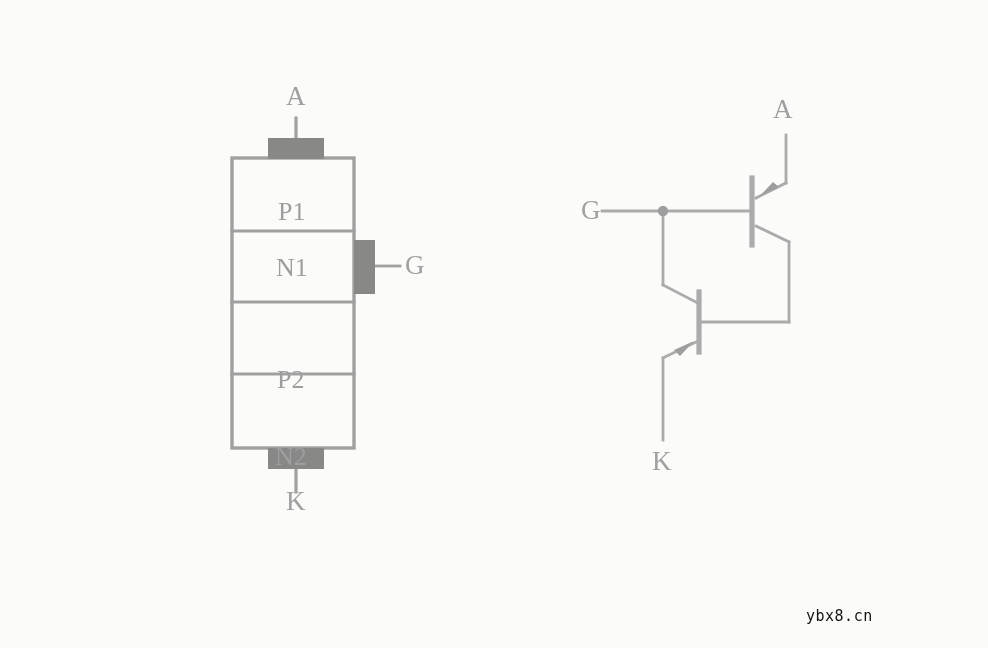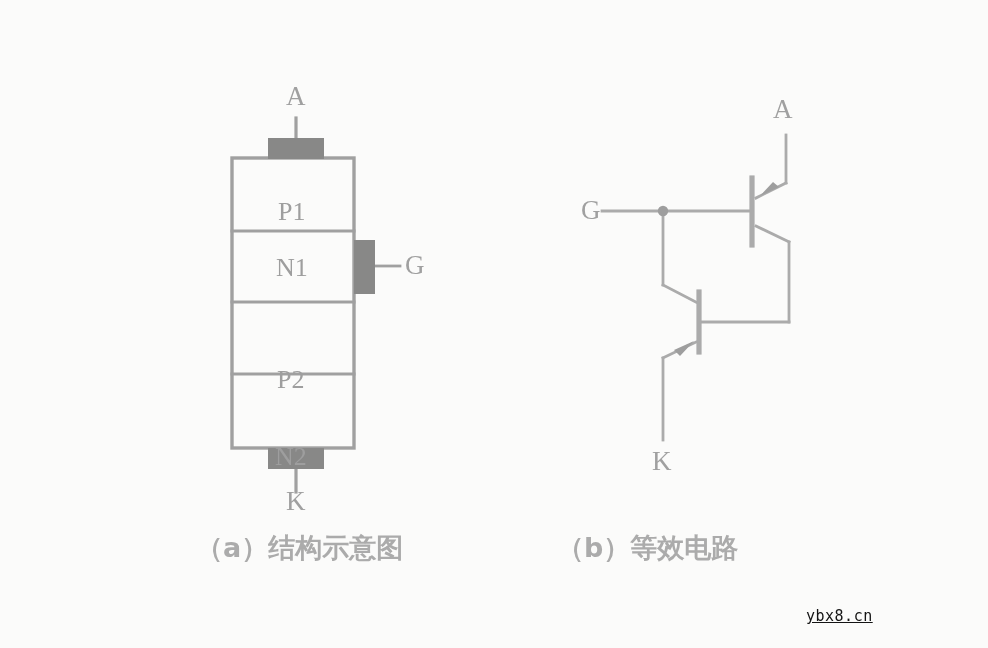--- a/index.html
+++ b/index.html
@@ -131,20 +131,18 @@
 
       <polygon points="134,251 114,260 120,266" fill="#8a8a8a"></polygon>
 
       <circle cx="103" cy="121" r="5.2" fill="#8a8a8a"></circle>
     </svg>
 
     <div class="term-label" style="left:773px; top:96px;">A</div>
     <div class="term-label" style="left:581px; top:197px;">G</div>
     <div class="term-label" style="left:652px; top:448px;">K</div>
 
-    <div class="caption" style="left:196px; top:534px;">（a）结构示意图</div>
-    <div class="caption" style="left:557px; top:534px;">（b）等效电路</div>
 
   </div>
 
-  <div class="watermark" style="left:806px; top:607px;text-decoration:underline;">ybx8.cn</div>
+  <div class="watermark" style="left:806px; top:607px;">ybx8.cn</div>
 
 </div>
 
 </body></html>

